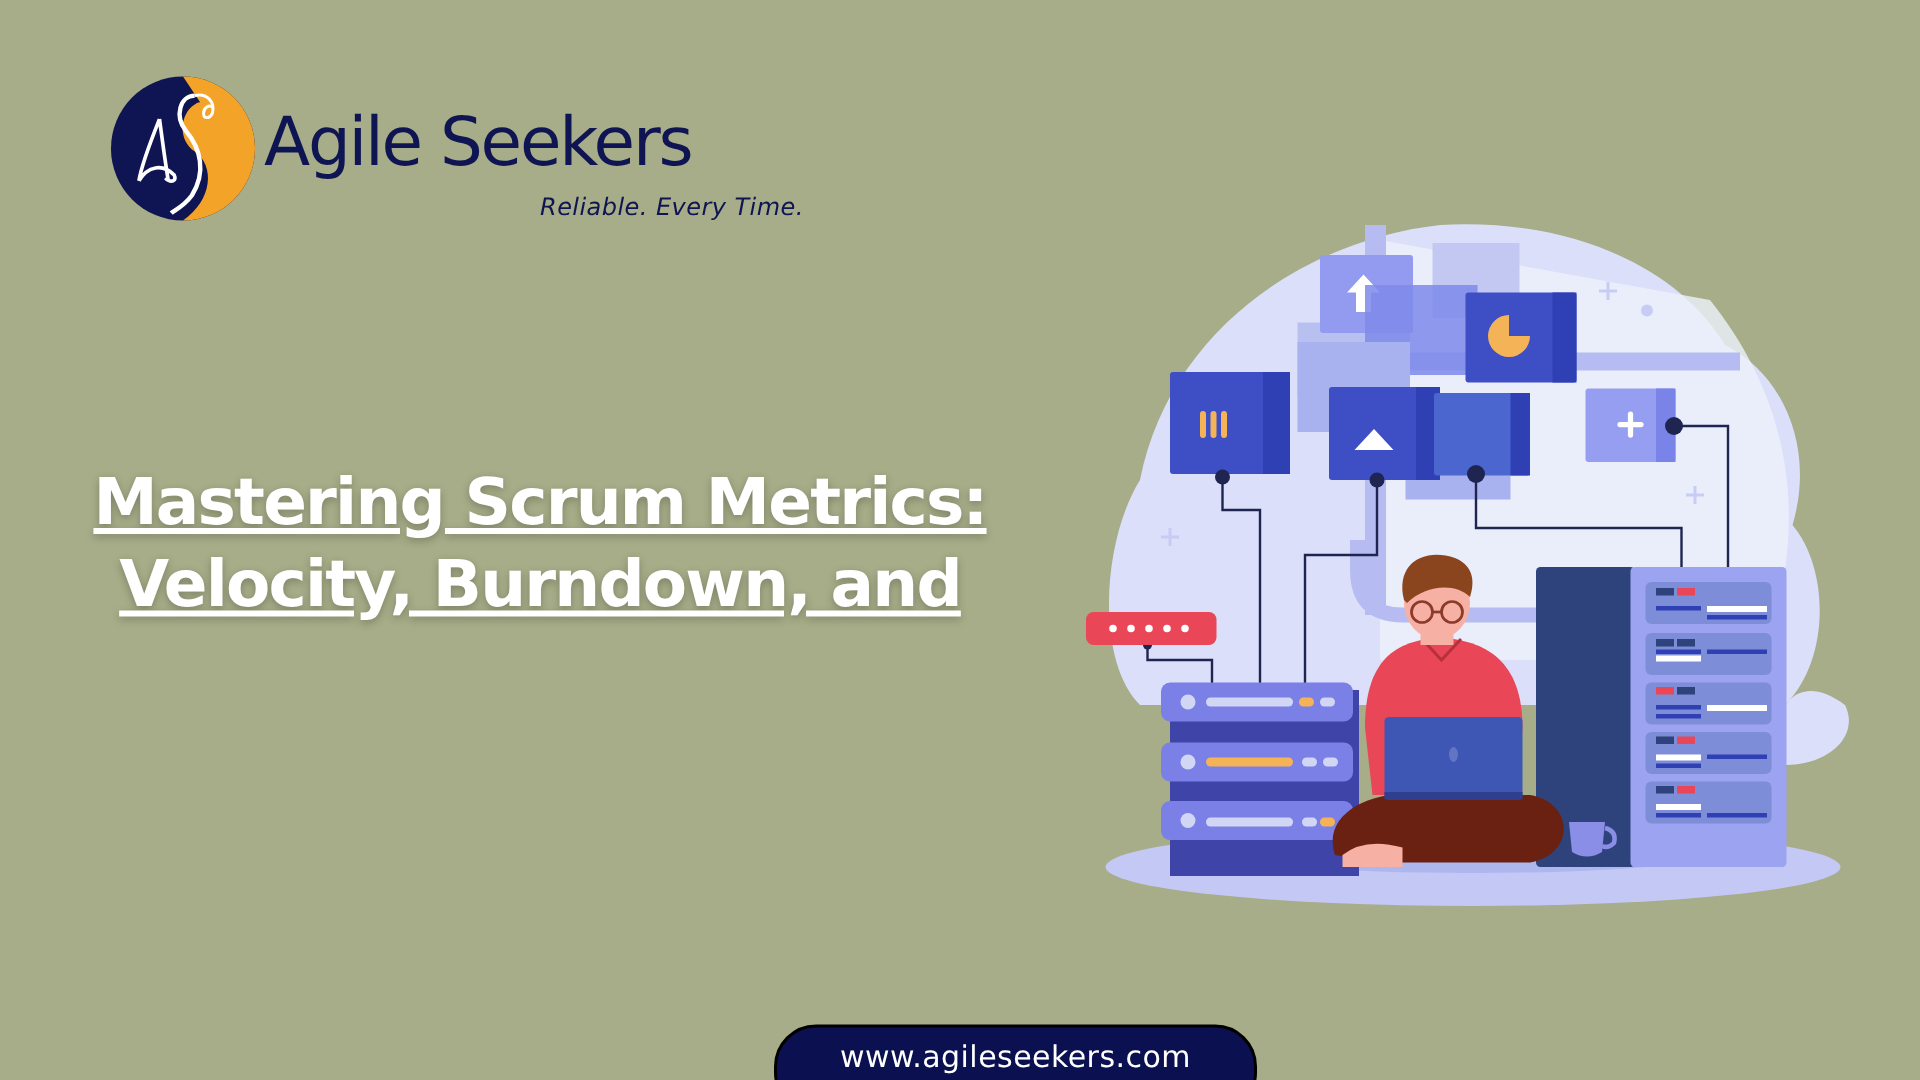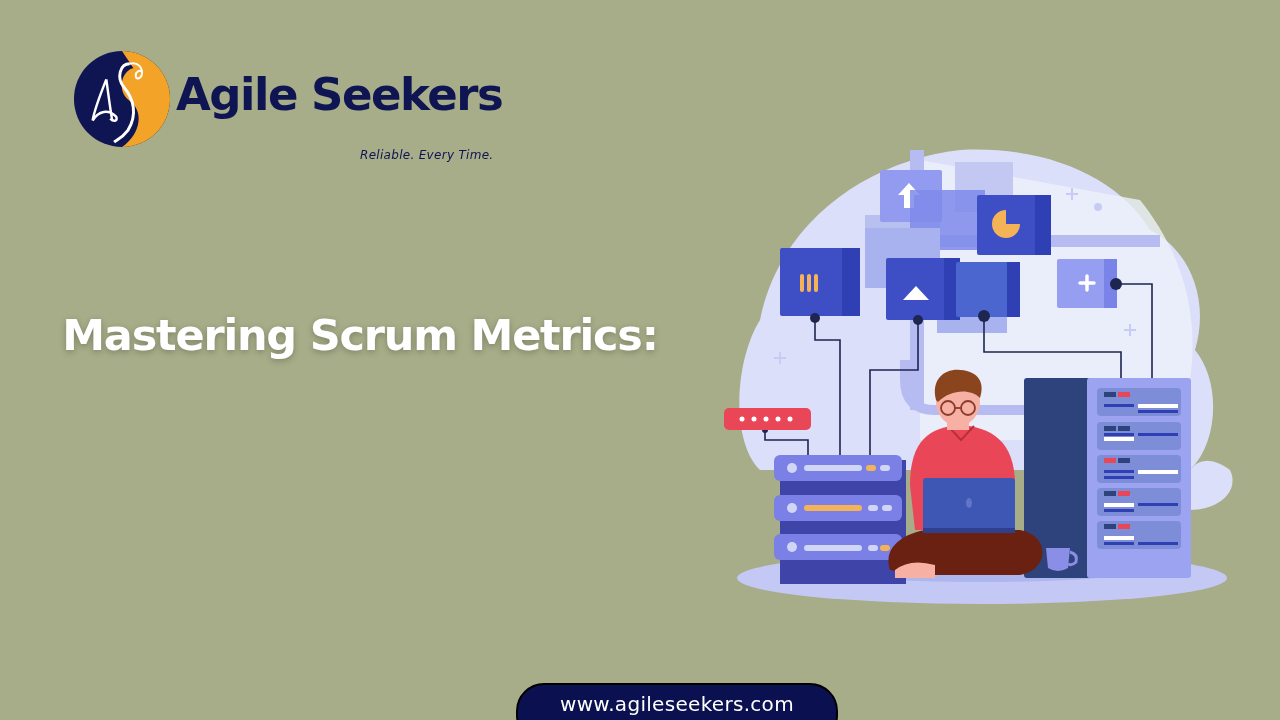--- a/index.html
+++ b/index.html
@@ -1,21 +1,21 @@
 <!DOCTYPE html>
 <html><head>
 <meta charset="utf-8">
 <style>
   html,body{margin:0;padding:0;}
   body{width:1280px;height:720px;overflow:hidden;background:#a7ad88;position:relative;font-family:"Liberation Sans",sans-serif;}
   .logo{position:absolute;left:73px;top:50px;display:flex;align-items:flex-start;}
   .logo-mark{width:98px;height:98px;}
-  .brand-text{position:absolute;left:103px;top:22px;font-family:"DejaVu Sans",sans-serif;font-weight:bold;font-size:45px;color:#0f1552;letter-spacing:-1.5px;white-space:nowrap;line-height:1;}
-  .tagline{position:absolute;left:287px;top:78px;font-family:"DejaVu Sans",sans-serif;font-style:italic;font-size:12px;color:#0f1552;white-space:nowrap;letter-spacing:0.3px;margin-top:20px;}
-  .headline{position:absolute;left:40px;top:308px;width:640px;text-align:center;color:#ffffff;font-family:"DejaVu Sans",sans-serif;font-weight:bold;font-size:43px;line-height:55px;letter-spacing:-1.2px;text-shadow:0 2px 6px rgba(0,0,0,0.25);}
+  .brand-text{position:absolute;left:103px;top:22px;font-family:"DejaVu Sans",sans-serif;font-weight:normal;font-size:45px;color:#0f1552;letter-spacing:-1.5px;white-space:nowrap;line-height:1;}
+  .tagline{position:absolute;left:287px;top:78px;font-family:"DejaVu Sans",sans-serif;font-style:italic;font-size:16px;color:#0f1552;white-space:nowrap;letter-spacing:0.3px;}
+  .headline{position:absolute;left:40px;top:308px;width:640px;text-align:center;color:#ffffff;font-family:"DejaVu Sans",sans-serif;font-weight:bold;font-size:43px;line-height:55px;letter-spacing:-1.2px;text-shadow:0 2px 6px rgba(0,0,0,0.25);text-decoration:underline;}
   .headline div{white-space:nowrap;}
   .url-pill{position:absolute;left:516px;top:683px;width:322px;height:60px;background:#0b1150;border:2px solid #000;border-radius:28px;box-sizing:border-box;color:#ffffff;font-family:"DejaVu Sans",sans-serif;font-size:20px;text-align:center;padding-top:7px;letter-spacing:0.3px;}
   .illus{position:absolute;left:720px;top:140px;width:520px;height:470px;}
 </style>
 </head>
 <body>
 
 <div class="logo">
   <svg class="logo-mark" viewBox="0 0 100 100">
     <circle cx="50" cy="50" r="49" fill="#0f1552"></circle>
@@ -23,20 +23,21 @@
     <path d="M58 14 C48 14 44 28 52 38 C62 50 66 66 56 82 C50 90 44 92 42 94" fill="none" stroke="#fff" stroke-width="3"></path>
     <path d="M58 14 C66 12 72 18 70 26 C68 30 64 30 64 26 C64 22 68 20 70 22" fill="none" stroke="#fff" stroke-width="2"></path>
     <path d="M34 30 C28 45 22 60 20 72 M34 30 C36 45 38 60 40 72 M20 72 C26 62 36 60 44 68 C46 72 42 74 38 70" fill="none" stroke="#fff" stroke-width="2.5"></path>
   </svg>
   <div class="brand-text">Agile Seekers</div>
   <div class="tagline">Reliable. Every Time.</div>
 </div>
 
 <div class="headline">
   <div>Mastering Scrum Metrics:</div>
+  <div>Velocity, Burndown, and</div>
 </div>
 
 <svg class="illus" viewBox="0 0 520 470">
 
   <path d="M40 330 C10 300 15 220 40 180 C60 80 150 20 240 10 C330 5 400 40 430 90 C470 110 490 160 475 210 C500 240 500 300 470 330 Z" fill="#dcdffa"></path>
   <path d="M200 20 L420 60 C460 110 480 170 470 240 L470 300 L200 300 Z" fill="#eef1fb" opacity="0.8"></path>
   <rect x="190" y="10" width="14" height="260" fill="#b6bcf2"></rect>
   <rect x="190" y="95" width="250" height="12" fill="#b6bcf2"></rect>
   <path d="M185 220 L185 240 Q185 270 215 270 L440 270" fill="none" stroke="#b6bcf2" stroke-width="10"></path>
 

